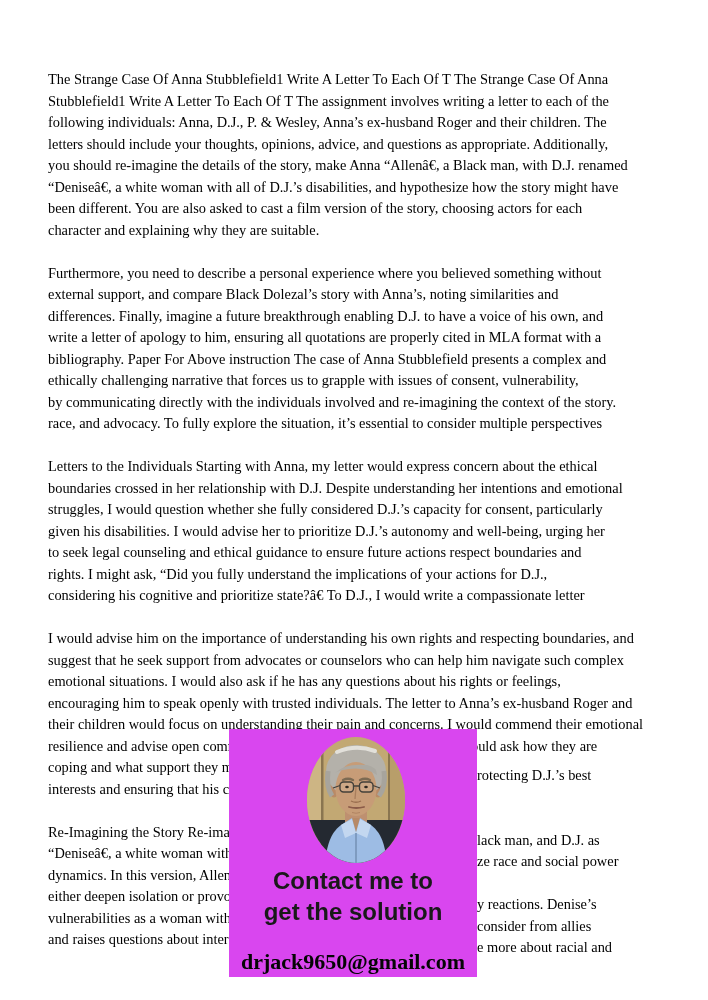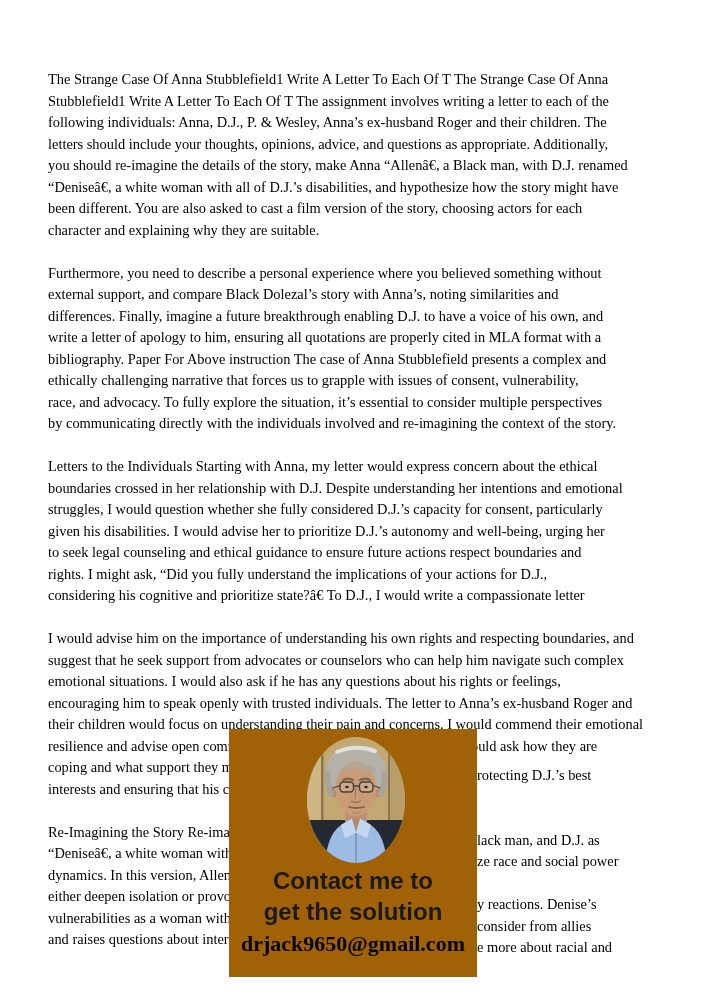--- a/index.html
+++ b/index.html
@@ -17,21 +17,21 @@
     text-align:center;z-index:5;
   }
   .photo{position:absolute;left:78px;top:8px;width:98px;height:126px;}
   .contact{
     position:absolute;top:136px;left:0;width:248px;
     font-family:"Liberation Sans","DejaVu Sans",sans-serif;
     font-weight:700;font-size:24px;line-height:31px;color:#191919;
   }
   .email{
     font-family:"Liberation Serif","DejaVu Serif",serif;
-    font-weight:700;font-size:22px;line-height:29px;margin-top:2px;color:#050505;
+    font-weight:700;font-size:22px;line-height:29px;margin-top:20px;color:#050505;
   }
 </style>
 </head>
 <body>
 
 <div class="doc">
     <div class="para">
       <div class="line">The Strange Case Of Anna Stubblefield1 Write A Letter To Each Of T The Strange Case Of Anna</div>
       <div class="line">Stubblefield1 Write A Letter To Each Of T The assignment involves writing a letter to each of the</div>
       <div class="line">following individuals: Anna, D.J., P. &amp; Wesley, Anna’s ex-husband Roger and their children. The</div>
@@ -41,22 +41,22 @@
       <div class="line">been different. You are also asked to cast a film version of the story, choosing actors for each</div>
       <div class="line">character and explaining why they are suitable.</div>
     </div>
     <div class="para">
       <div class="line">Furthermore, you need to describe a personal experience where you believed something without</div>
       <div class="line">external support, and compare Black Dolezal’s story with Anna’s, noting similarities and</div>
       <div class="line">differences. Finally, imagine a future breakthrough enabling D.J. to have a voice of his own, and</div>
       <div class="line">write a letter of apology to him, ensuring all quotations are properly cited in MLA format with a</div>
       <div class="line">bibliography. Paper For Above instruction The case of Anna Stubblefield presents a complex and</div>
       <div class="line">ethically challenging narrative that forces us to grapple with issues of consent, vulnerability,</div>
+      <div class="line">by communicating directly with the individuals involved and re-imagining the context of the story.</div>
       <div class="line">race, and advocacy. To fully explore the situation, it’s essential to consider multiple perspectives</div>
-      <div class="line">by communicating directly with the individuals involved and re-imagining the context of the story.</div>
     </div>
     <div class="para">
       <div class="line">Letters to the Individuals Starting with Anna, my letter would express concern about the ethical</div>
       <div class="line">boundaries crossed in her relationship with D.J. Despite understanding her intentions and emotional</div>
       <div class="line">struggles, I would question whether she fully considered D.J.’s capacity for consent, particularly</div>
       <div class="line">given his disabilities. I would advise her to prioritize D.J.’s autonomy and well-being, urging her</div>
       <div class="line">to seek legal counseling and ethical guidance to ensure future actions respect boundaries and</div>
       <div class="line">rights. I might ask, “Did you fully understand the implications of your actions for D.J.,</div>
       <div class="line">considering his cognitive and prioritize state?â€ To D.J., I would write a compassionate letter</div>
     </div>
@@ -73,21 +73,21 @@
     <div class="para">
       <div class="line"><span>Re-Imagining the Story Re-ima</span><span class="frag-r">lack man, and D.J. as</span></div>
       <div class="line"><span>“Deniseâ€, a white woman with</span><span class="frag-r">ze race and social power</span></div>
       <div class="line"><span>dynamics. In this version, Allen</span></div>
       <div class="line"><span>either deepen isolation or provo</span><span class="frag-r">y reactions. Denise’s</span></div>
       <div class="line"><span>vulnerabilities as a woman with</span><span class="frag-r">consider from allies</span></div>
       <div class="line"><span>and raises questions about inters</span><span class="frag-r">e more about racial and</span></div>
     </div>
   </div>
 
-<div class="promo" style="background: #a16207;">
+<div class="promo" style="background: #d946ef;">
   <svg class="photo" viewBox="0 0 98 126" xmlns="http://www.w3.org/2000/svg">
     <defs>
       <clipPath id="ovalClip">
           <ellipse cx="49" cy="63" rx="49" ry="63"></ellipse>
         </clipPath>
     </defs>
     <g clip-path="url(#ovalClip)">
       <rect x="0" y="0" width="98" height="126" fill="#C2A873"></rect>
       <rect x="0" y="0" width="16" height="126" fill="#CDB584"></rect>
       <rect x="14" y="0" width="2.5" height="126" fill="#8A7550"></rect>

